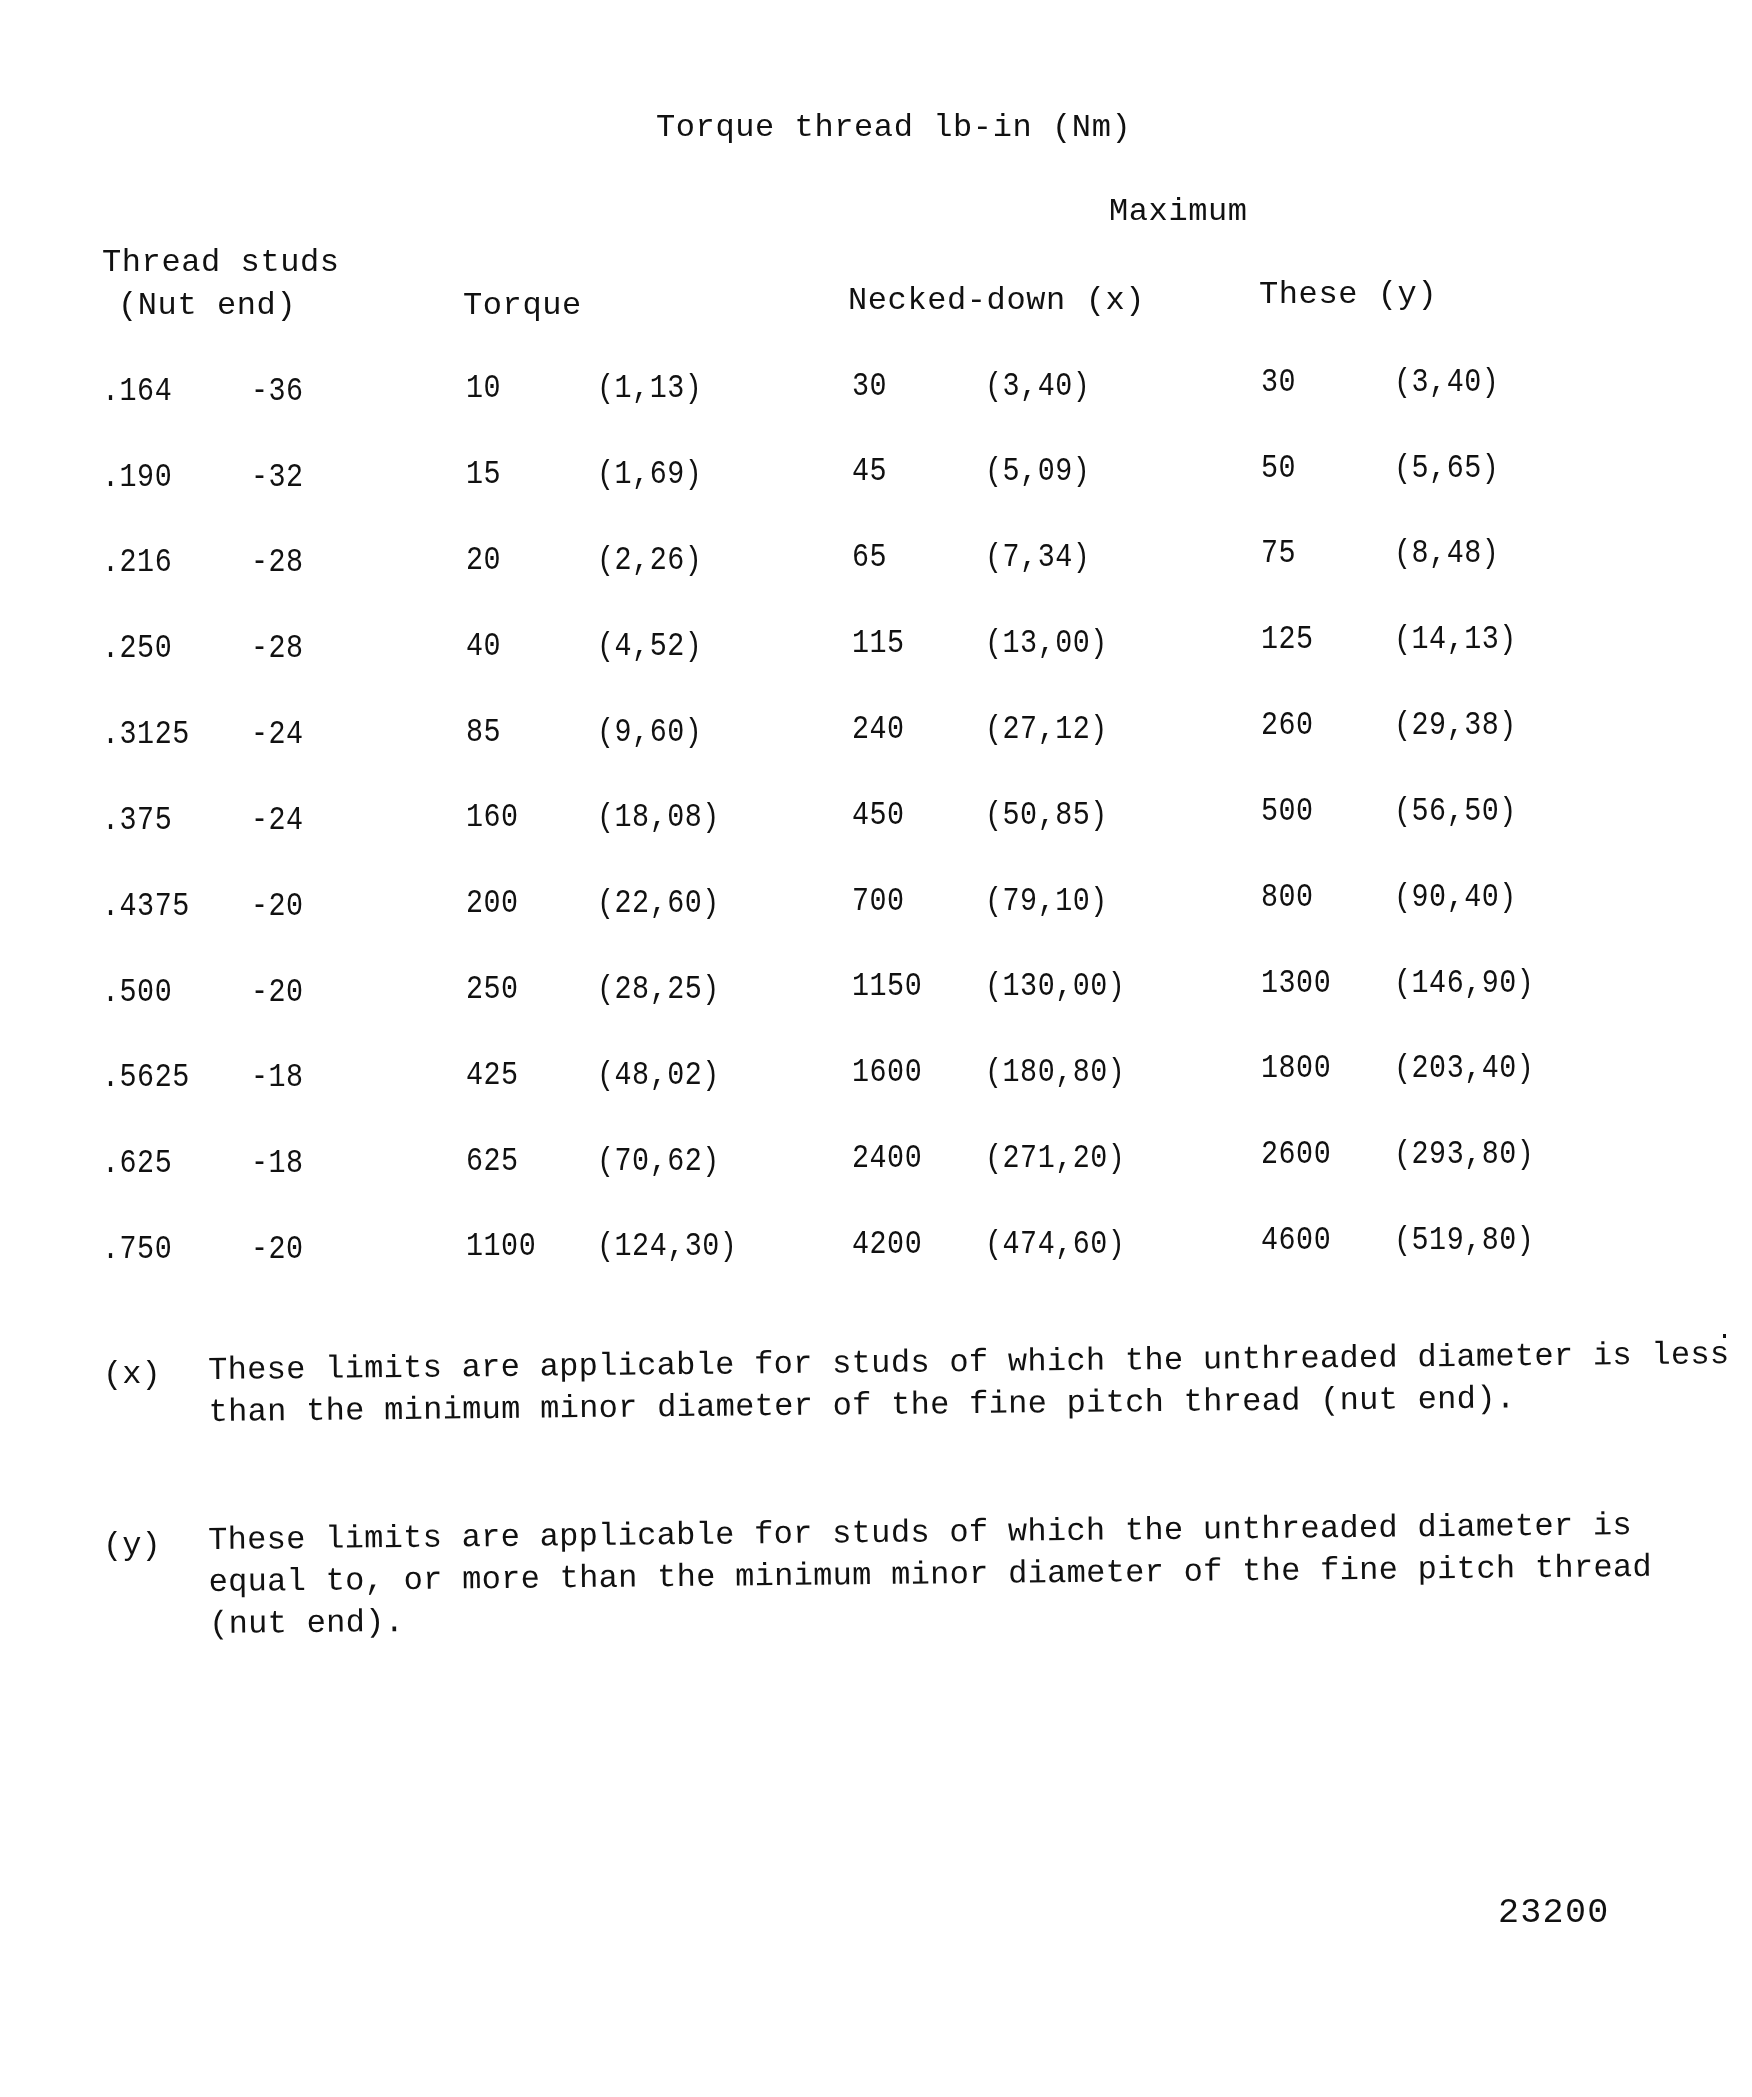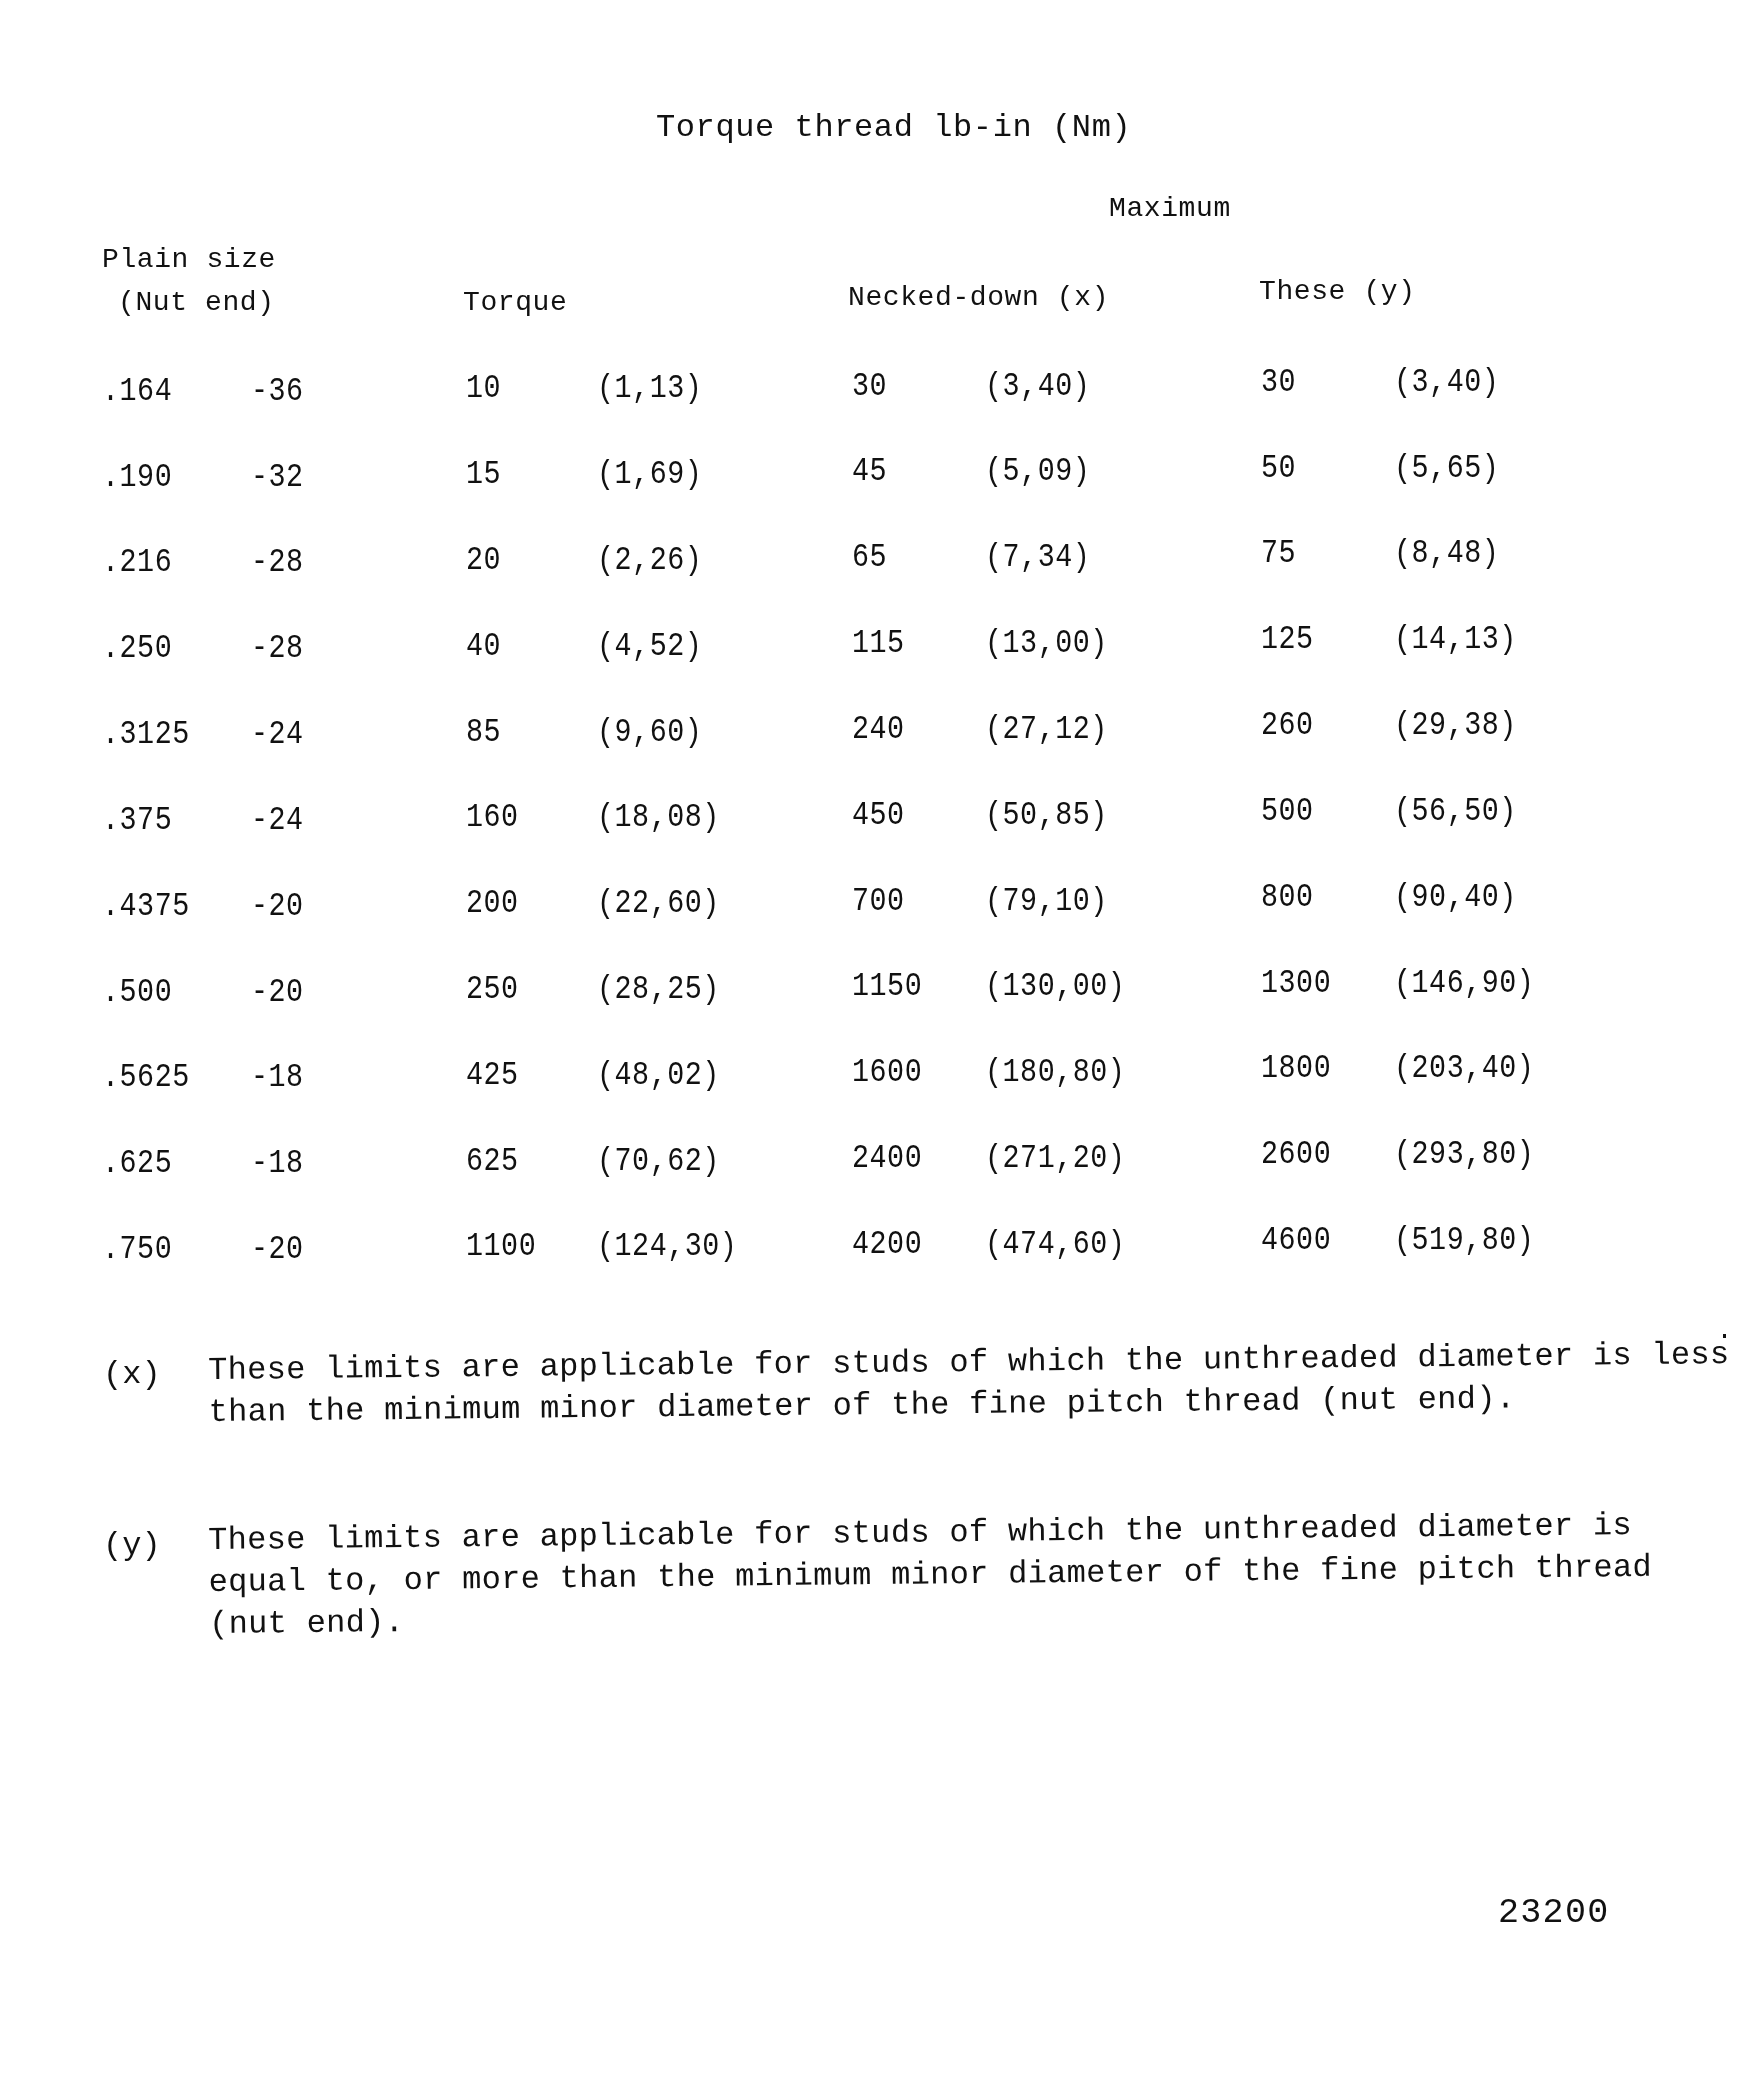--- a/index.html
+++ b/index.html
@@ -10,21 +10,21 @@
   body {
     width: 1752px;
     height: 2097px;
     position: relative;
     overflow: hidden;
     color: #111111;
     font-family: "Liberation Mono", "DejaVu Sans Mono", monospace;
   }
   .abs { position: absolute; white-space: pre; }
   .title { left: 656px; top: 109px; font-size: 32px; letter-spacing: 0.6px; }
-  .hdr { font-size: 28px; letter-spacing: 0.6px; }
+  .hdr { font-size: 32px; letter-spacing: 0.6px; }
   .cell { font-size: 33px; letter-spacing: 0.6px; transform: scaleX(0.86); transform-origin: left top; }
   .note-label { font-size: 32px; }
   .note-text {
     font-size: 32px;
     line-height: 42px;
     white-space: normal;
     width: 1530px;
     letter-spacing: 0.3px;
   }
   .page-number { font-size: 35px; letter-spacing: 1.3px; }
@@ -35,21 +35,21 @@
     background: #111;
   }
 </style>
 </head>
 <body>
 
 <div class="abs title">Torque thread lb-in (Nm)</div>
 
 <div class="abs hdr" style="left:1109px; top:193px;">Maximum</div>
 
-<div class="abs hdr" style="left:102px; top:244px;">Plain size</div>
+<div class="abs hdr" style="left:102px; top:244px;">Thread studs</div>
 <div class="abs hdr" style="left:118px; top:287px;">(Nut end)</div>
 <div class="abs hdr" style="left:463px; top:287px;">Torque</div>
 <div class="abs hdr" style="left:848px; top:282px;">Necked-down (x)</div>
 <div class="abs hdr" style="left:1259px; top:276px;">These (y)</div>
 
 <div id="torque-table">
     <div>
       <div class="abs cell" style="left: 102px; top: 373px;">.164</div>
       <div class="abs cell" style="left: 251px; top: 373px;">-36</div>
       <div class="abs cell" style="left: 466px; top: 370px;">10</div>

